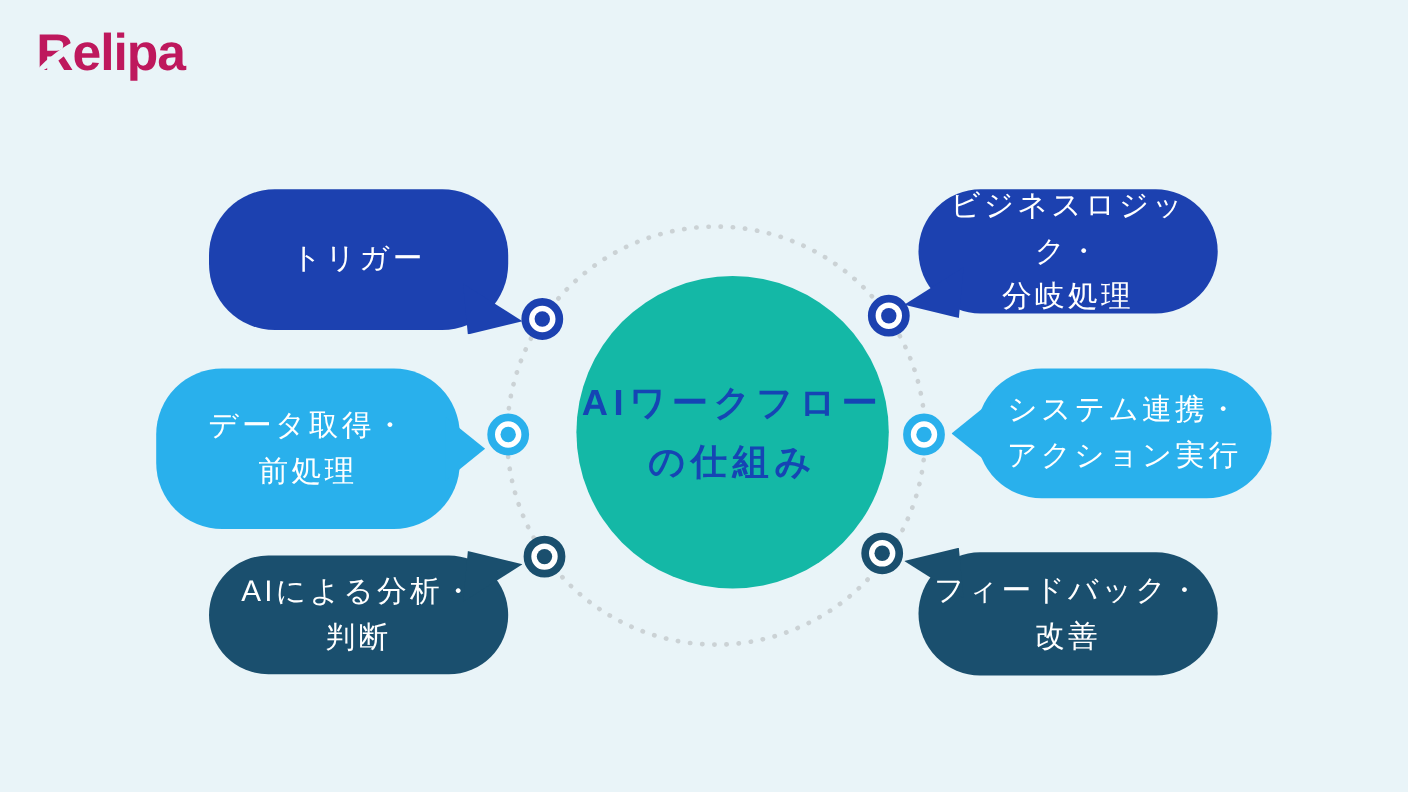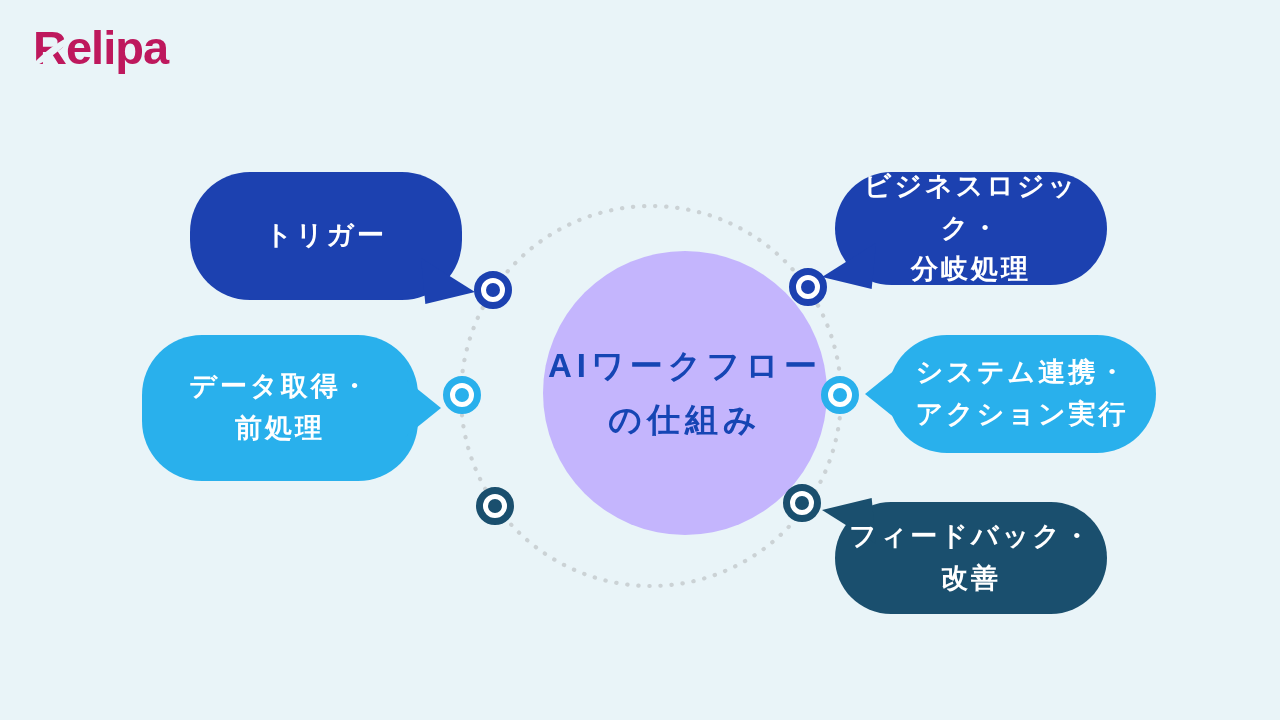--- a/index.html
+++ b/index.html
@@ -49,26 +49,26 @@
     position: absolute;
     left: 451px;
     top: 196px;
     width: 400px;
     height: 400px;
   }
 
   
   .center-circle {
     position: absolute;
-    left: 543px;
+    left: 524px;
     top: 251px;
     width: 284px;
     height: 284px;
     border-radius: 50%;
-    background: #c4b5fd;
+    background: #14b8a6;
     display: flex;
     align-items: center;
     justify-content: center;
   }
   .center-title {
     color: #1545b4;
     font-size: 33px;
     font-weight: 800;
     letter-spacing: 5px;
     line-height: 1.65;
@@ -105,21 +105,21 @@
              width: 36px; height: 58px;
              clip-path: polygon(100% 0%, 0% 50%, 100% 100%); }
   .bubble-label {
     position: absolute;
     inset: 0;
     display: flex;
     align-items: center;
     justify-content: center;
     color: #ffffff;
     font-size: 27px;
-    font-weight: 700;
+    font-weight: 400;
     letter-spacing: 3px;
     line-height: 1.55;
     text-align: center;
     white-space: pre-line;
   }
 
   .pos-tl { left: 190px; top: 172px; width: 272px; height: 128px; }
   .pos-ml { left: 142px; top: 335px; width: 276px; height: 146px; }
   .pos-bl { left: 190px; top: 505px; width: 272px; height: 108px; }
   .pos-tr { left: 835px; top: 172px; width: 272px; height: 113px; }
@@ -177,20 +177,26 @@
     <div class="bubble-label">トリガー</div>
   </div>
 
   <div class="bubble pos-ml" style="--c: #29b0ec;">
     <div class="bubble-body"></div>
     <div class="bubble-tail tail-r"></div>
     <div class="bubble-label">データ取得・
 前処理</div>
   </div>
 
+  <div class="bubble pos-bl" style="--c: #1a4f6e;">
+    <div class="bubble-body"></div>
+    <div class="bubble-tail tail-tr"></div>
+    <div class="bubble-label">AIによる分析・
+判断</div>
+  </div>
 
   <div class="bubble pos-tr" style="--c: #1c41b0;">
     <div class="bubble-body"></div>
     <div class="bubble-tail tail-bl"></div>
     <div class="bubble-label">ビジネスロジック・
 分岐処理</div>
   </div>
 
   <div class="bubble pos-br" style="--c: #1a4f6e;">
     <div class="bubble-body"></div>

